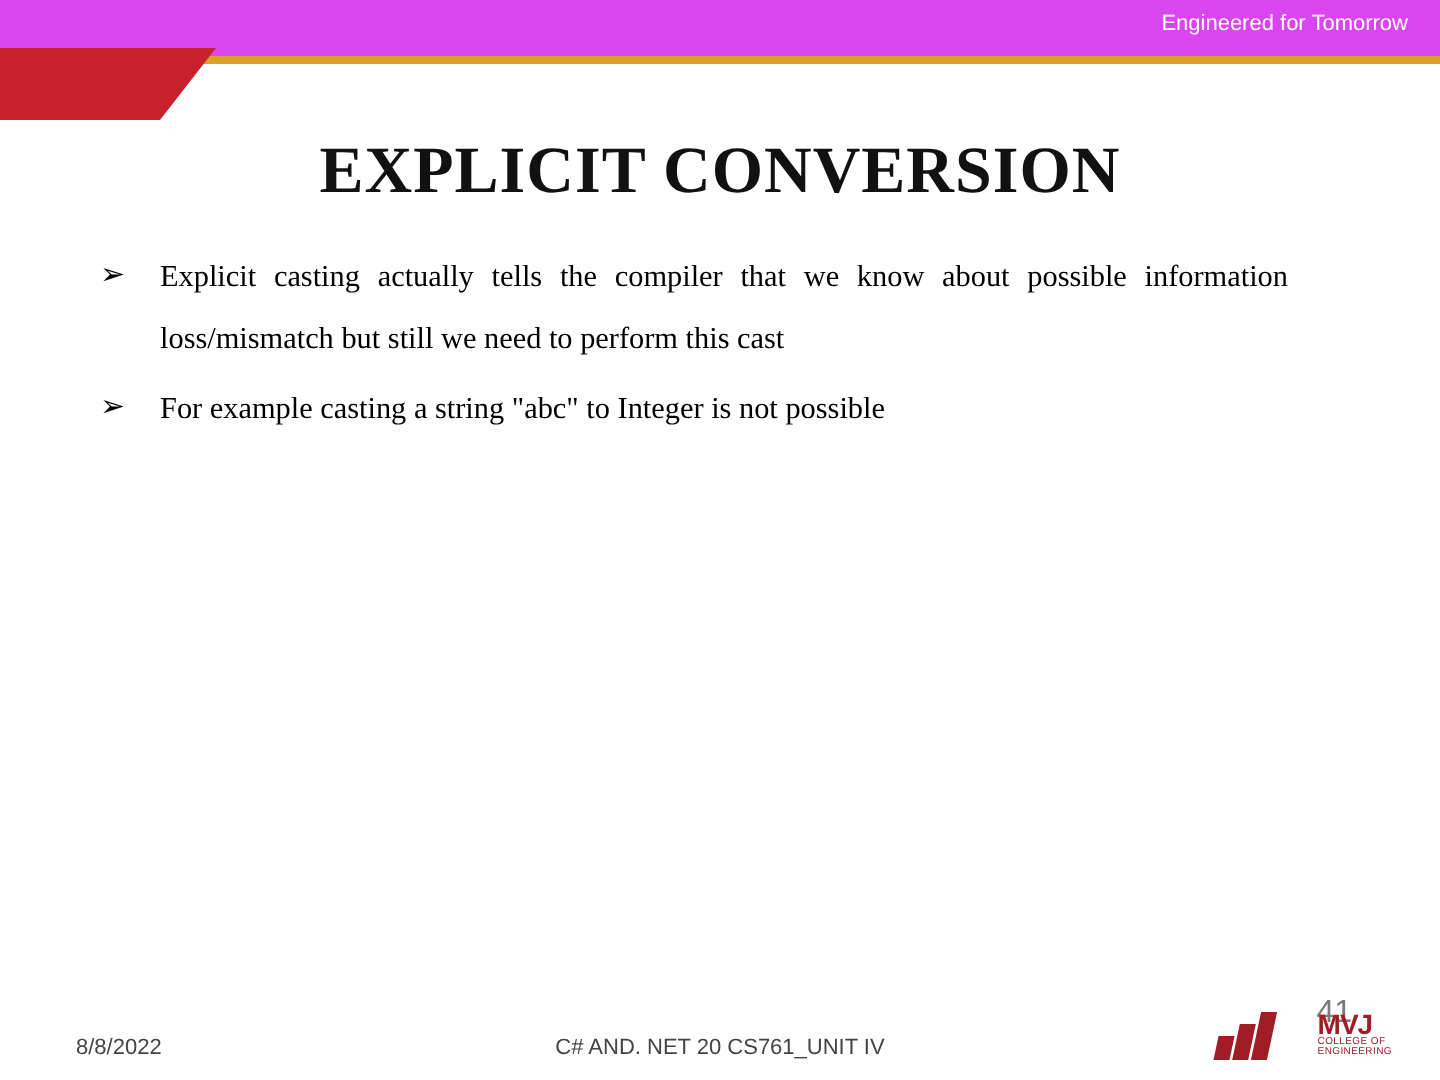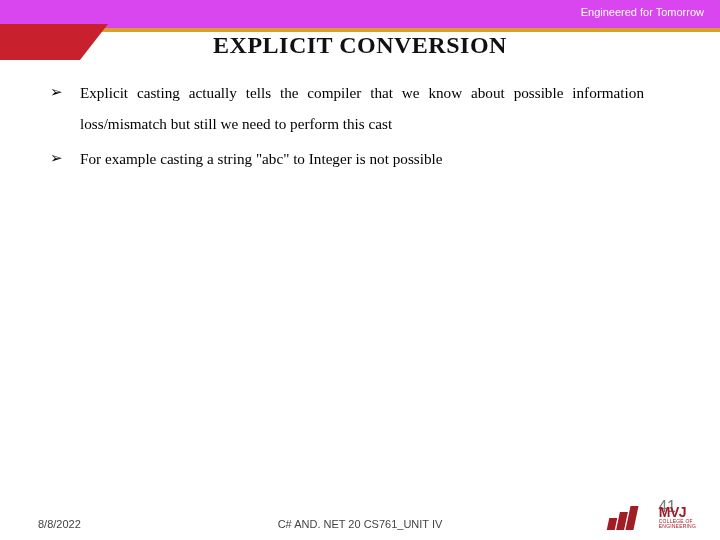--- a/index.html
+++ b/index.html
@@ -42,23 +42,24 @@
     content: "";
     position: absolute;
     left: 80px;
     top: 0;
     width: 0; height: 0;
     border-top: 36px solid #c8202c;
     border-right: 28px solid transparent;
   }
   .title {
     text-align: center;
-    font-size: 24px;
+    font-size: 33px;
     font-weight: bold;
     color: #111;
+    margin-top: 36px;
     font-family: "Times New Roman", Times, serif;
     letter-spacing: 0.5px;
   }
   .content {
     padding: 18px 76px 0 50px;
   }
   ul.bullets {
     list-style: none;
   }
   ul.bullets li {

